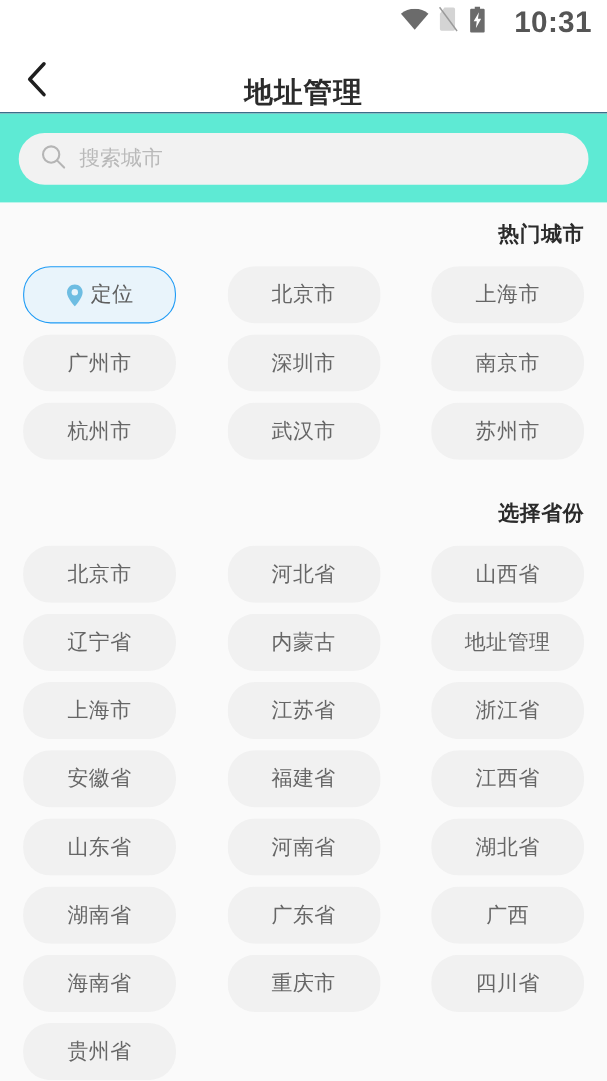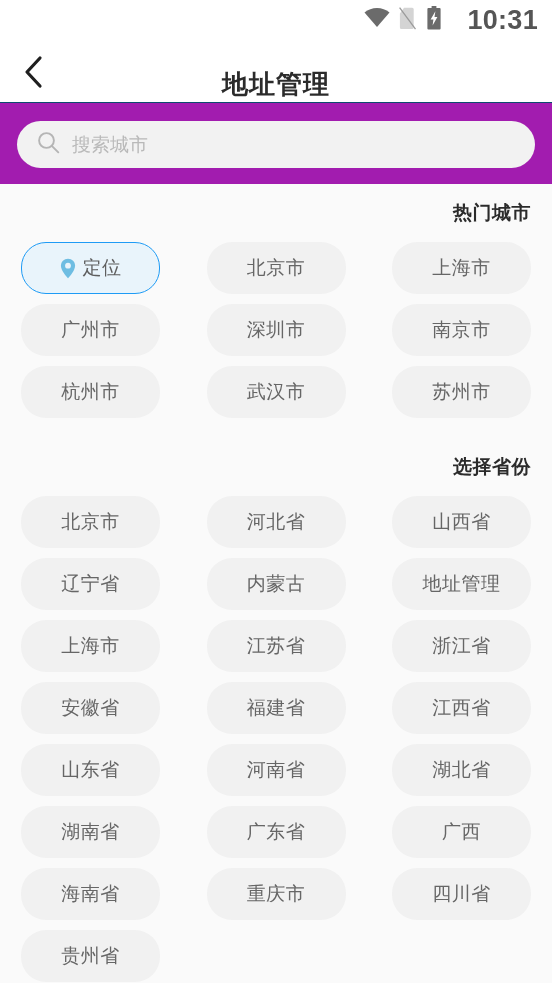--- a/index.html
+++ b/index.html
@@ -55,21 +55,21 @@
     text-align: center;
     font-size: 26px;
     font-weight: 600;
     color: #2b2b2b;
     letter-spacing: 1px;
     pointer-events: none;
   }
 
   
   .search-wrap {
-    background: #a21caf;
+    background: #5eead4;
     padding: 18px 17px 16px 17px;
   }
   .search-box {
     height: 47px;
     background: #f2f2f2;
     border-radius: 24px;
     display: flex;
     align-items: center;
     padding: 0 20px;
     gap: 12px;

